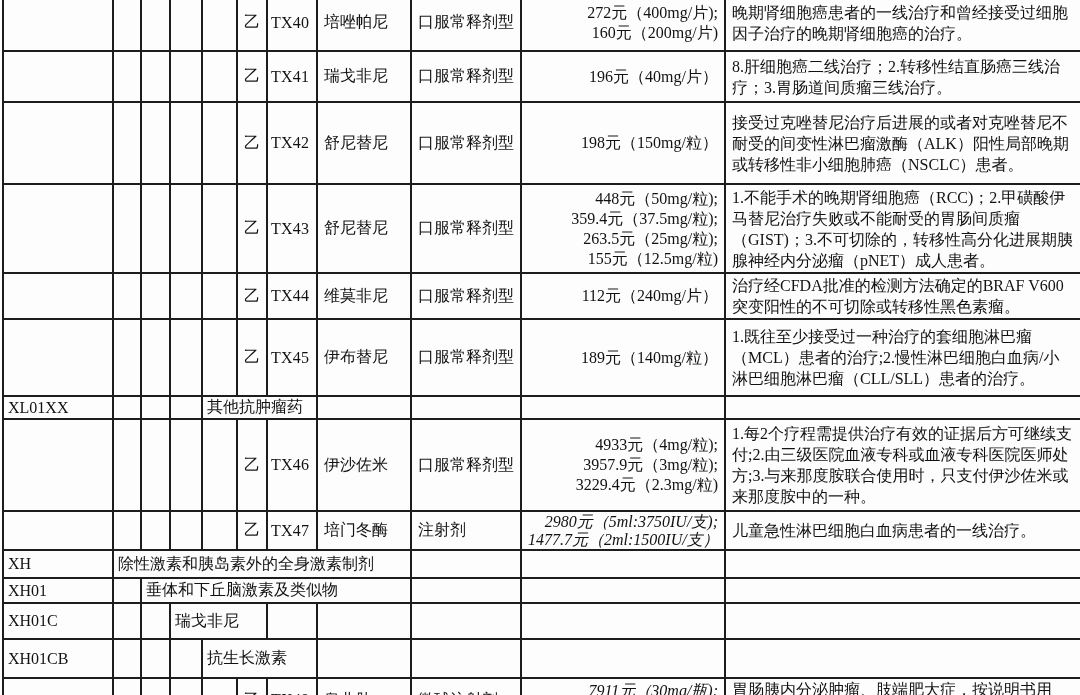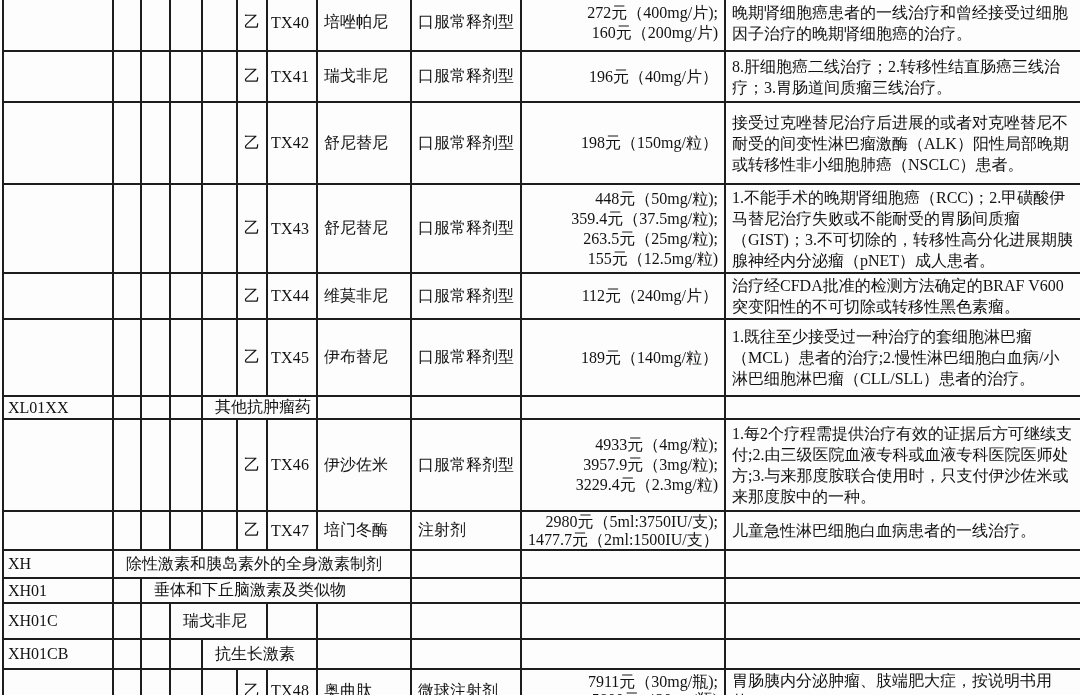--- a/index.html
+++ b/index.html
@@ -17,24 +17,24 @@
     border:2px solid #1d1d1d;
     padding:0 4px; vertical-align:middle;
     font-size:16px; overflow:hidden;
   }
   td.cat  { text-align:center; padding:0; }
   td.code { padding:0 3px; letter-spacing:0.2px; }
   td.name { padding:0 6px; }
   td.form { padding:0 6px; }
   td.price { padding:0 6px; }
   td.price div { line-height:20px; white-space:nowrap;text-align:right; }
-  tr.tight td.price div { line-height:18px; }
+  tr.tight td.price div { line-height:18px;font-style:italic; }
   td.ind  { padding:0 6px; line-height:21px; }
   td.ccell { padding:0 4px; white-space:nowrap; }
-  td.lbl  { padding:0 12px; white-space:nowrap; }
+  td.lbl  { padding:0 4px; white-space:nowrap; }
 </style>
 </head>
 <body>
 
 <div class="viewport">
   <table class="grid">
     <colgroup>
       <col style="width:110px">
         <col style="width:28px">
         <col style="width:29px">
@@ -218,21 +218,21 @@
       <td class="e"></td>
       <td class="e"></td>
       <td class="lbl" colspan="3">瑞戈非尼</td>
       <td class="e"></td>
       <td class="e"></td>
       <td class="e"></td>
       <td class="e"></td>
       <td class="e"></td>
     </tr>
 
-    <tr style="height:30px">
+    <tr style="height:39px">
       <td class="ccell">XH01CB</td>
       <td class="e"></td>
       <td class="e"></td>
       <td class="e"></td>
       <td class="lbl" colspan="3">抗生长激素</td>
       <td class="e"></td>
       <td class="e"></td>
       <td class="e"></td>
       <td class="e"></td>
     </tr>

